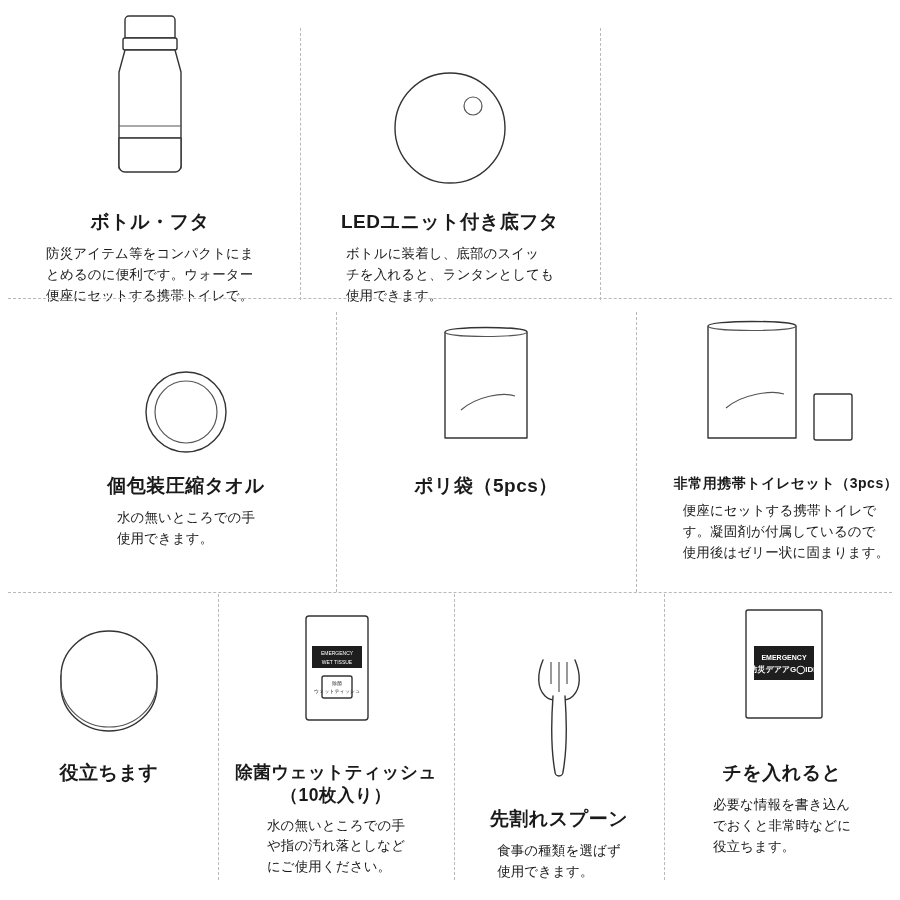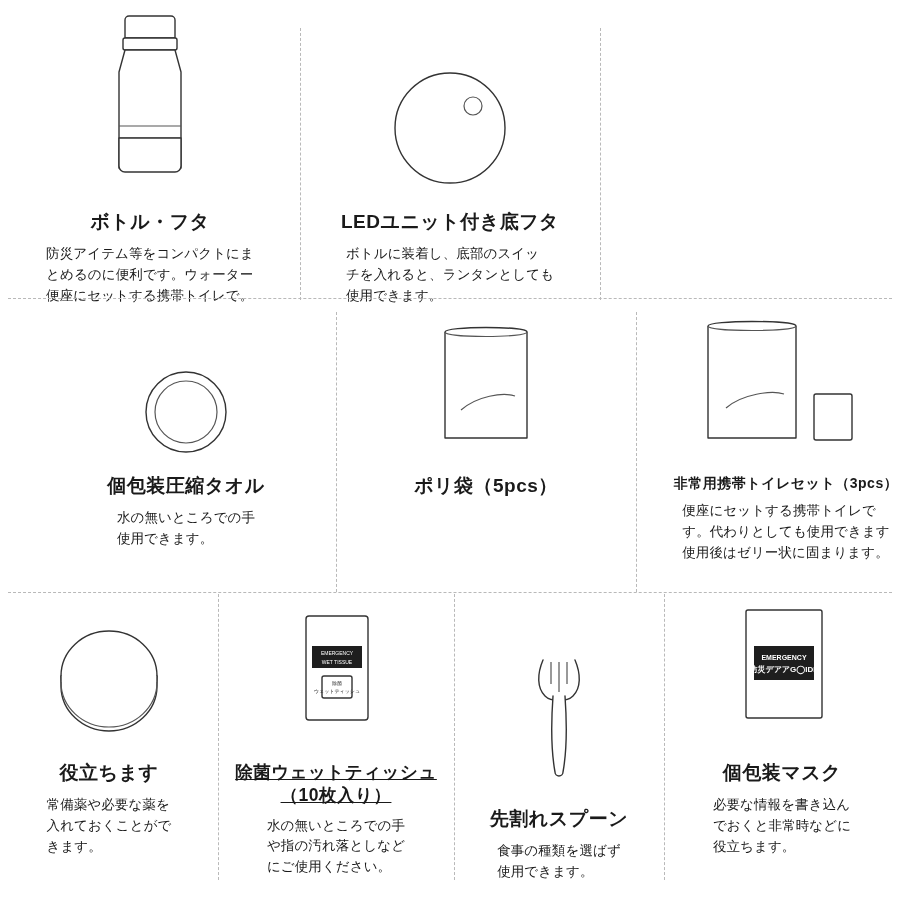--- a/index.html
+++ b/index.html
@@ -68,21 +68,21 @@
 
   .title {
     font-size: 19px;
     font-weight: bold;
     text-align: center;
     line-height: 1.3;
     letter-spacing: .5px;
     margin-top: 12px;
     white-space: pre-line;
   }
-  .title.sm { font-size: 17.5px; text-decoration: underline; }
+  .title.sm { font-size: 17.5px; }
   .title.xs { font-size: 14px; }
 
   .desc {
     font-size: 13.5px;
     line-height: 1.55;
     margin-top: 9px;
     text-align: left;
     white-space: pre-line;
     letter-spacing: .1px;
   }
@@ -184,44 +184,41 @@
       <div class="art r2">
         <svg width="200" height="150" viewBox="0 0 200 150">
           <path class="stroke" d="M22 14 C22 8 110 8 110 14 L110 126 L22 126 Z"></path>
           <path class="thin" d="M22 14 C22 20 110 20 110 14"></path>
           <path class="thin" d="M40 96 C56 82 86 78 98 82"></path>
           <rect class="stroke" x="128" y="82" width="38" height="46" rx="2"></rect>
         </svg>
       </div>
       <div class="title xs">非常用携帯トイレセット（3pcs）</div>
       <div class="desc">便座にセットする携帯トイレで
-す。代わりとしても使用できます
+す。凝固剤が付属しているので
 使用後はゼリー状に固まります。</div>
     </div>
 
     <div class="vsep" style="left:300px; top:0; bottom:10px;"></div>
     <div class="vsep" style="left:600px; top:0; bottom:10px;"></div>
   </div>
 
   <div class="hsep" style="top:592px;"></div>
 
   <div class="row row-3">
 
     <div class="cell" style="width:218px;">
       <div class="art r3">
         <svg width="120" height="155" viewBox="0 0 120 155">
           <ellipse class="stroke" cx="60" cy="82" rx="48" ry="45"></ellipse>
           <path class="stroke" d="M12 82 v10 a48 45 0 0 0 96 0 v-10"></path>
           <path class="thin" d="M12 88 a48 45 0 0 0 96 0"></path>
         </svg>
       </div>
       <div class="title">役立ちます</div>
-      <div class="desc">常備薬や必要な薬を
-入れておくことがで
-きます。</div>
     </div>
 
     <div class="cell" style="width:236px;">
       <div class="art r3">
         <svg width="120" height="155" viewBox="0 0 120 155">
           <rect class="stroke" x="30" y="22" width="62" height="104" rx="3"></rect>
           <rect class="blk" x="36" y="52" width="50" height="22"></rect>
           <text class="tiny wht" x="61" y="61" text-anchor="middle">EMERGENCY</text>
           <text class="tiny wht" x="61" y="70" text-anchor="middle">WET TISSUE</text>
           <rect class="stroke" x="46" y="82" width="30" height="22" rx="2"></rect>
@@ -253,21 +250,21 @@
 
     <div class="cell" style="width:236px;">
       <div class="art r3">
         <svg width="120" height="155" viewBox="0 0 120 155">
           <rect class="stroke" x="24" y="16" width="76" height="108" rx="2"></rect>
           <rect class="blk" x="32" y="52" width="60" height="34"></rect>
           <text class="tiny wht" x="62" y="66" text-anchor="middle" style="font-size:7px;font-weight:bold;">EMERGENCY</text>
           <text class="tiny wht" x="62" y="78" text-anchor="middle" style="font-size:8px;font-weight:bold;">防災デアアG◯IDE</text>
         </svg>
       </div>
-      <div class="title">個包装マスク</div>
+      <div class="title">チを入れると</div>
       <div class="desc">必要な情報を書き込ん
 でおくと非常時などに
 役立ちます。</div>
     </div>
 
     <div class="vsep" style="left:218px; top:0; bottom:14px;"></div>
     <div class="vsep" style="left:454px; top:0; bottom:14px;"></div>
     <div class="vsep" style="left:664px; top:0; bottom:14px;"></div>
   </div>
 

